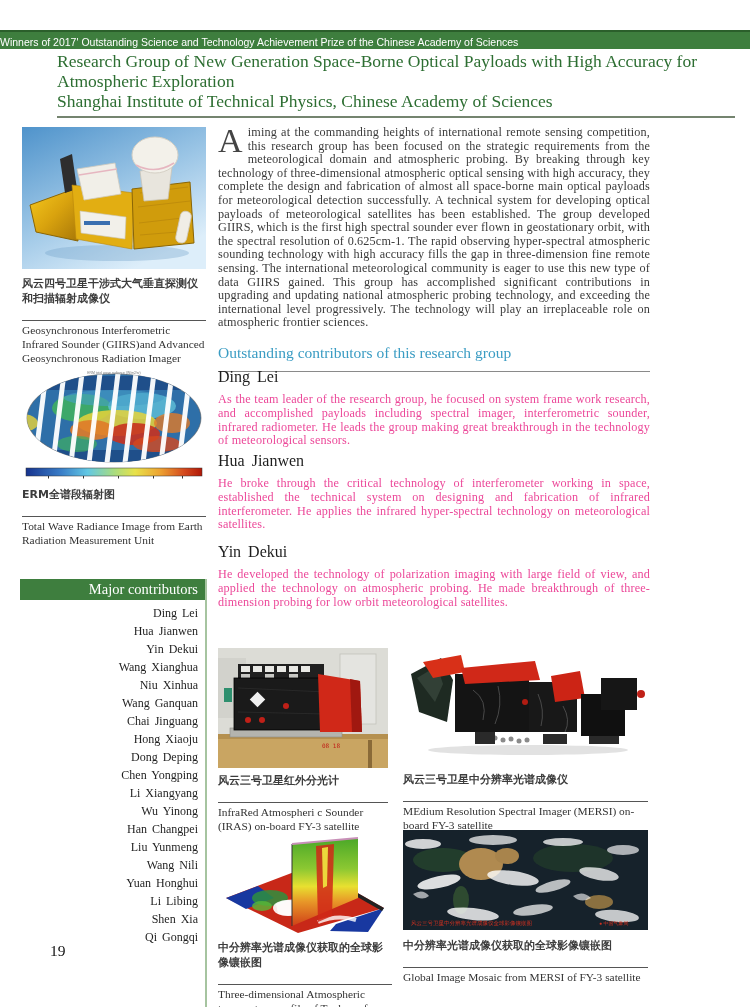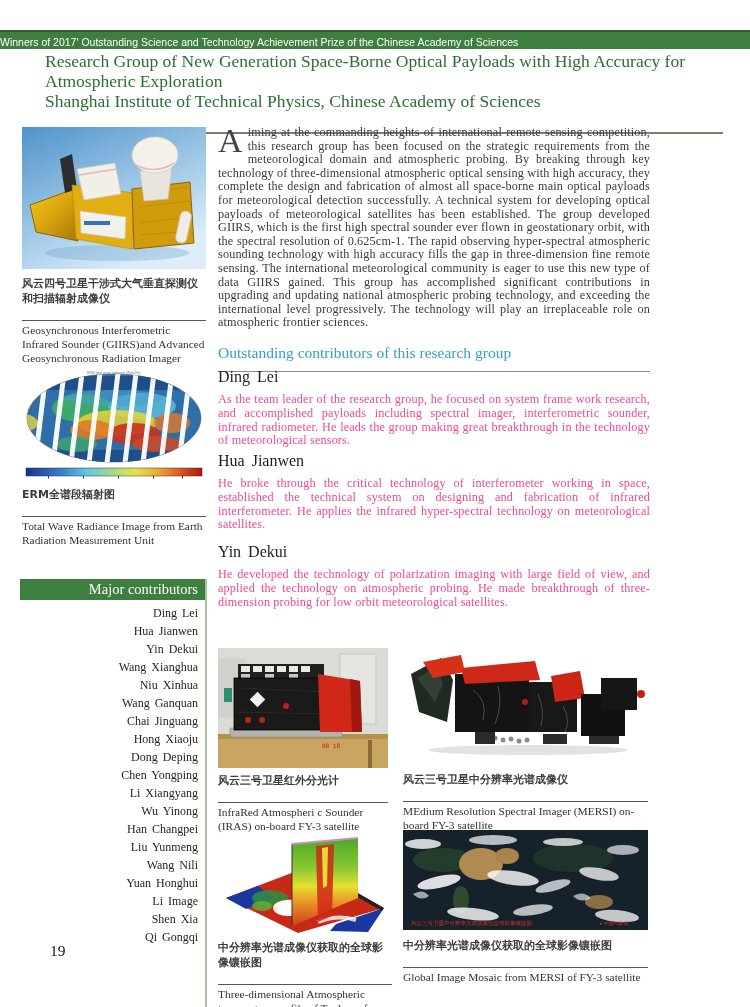--- a/index.html
+++ b/index.html
@@ -3,22 +3,22 @@
 <meta charset="utf-8">
 <style>
   html,body{margin:0;padding:0;background:#fff;}
   .page{position:relative;width:750px;height:1007px;background:#ffffff;overflow:hidden;
         font-family:"Liberation Serif",serif;color:#333;}
   
   .banner{position:absolute;left:0;top:24px;width:750px;height:17px;background:#3e7e3e;
           border-top:2px solid #2b5f2b;text-align:left;margin-top:6px;}
   .banner span{color:#fff;font-family:"Liberation Sans",sans-serif;font-size:10.5px;line-height:17px;}
   
-  .title-block{position:absolute;left:45px;top:52px;width:678px;border-bottom:2px solid #74846f;
-               padding-bottom:20px;color:#2d6e32;}
+  .title-block{position:absolute;left:57px;top:52px;width:678px;border-bottom:2px solid #74846f;
+               padding-bottom:4px;color:#2d6e32;}
   .title-main{width:660px;font-size:17.5px;line-height:19.5px;}
   .title-sub{font-size:17.5px;line-height:19.5px;margin-top:1px;}
   
   .intro{position:absolute;left:218px;top:126px;width:432px;font-size:12.2px;line-height:13.6px;
          text-align:justify;color:#3a3a3a;letter-spacing:0.15px;}
   .dropcap{float:left;font-size:34px;line-height:27px;padding:1px 5px 0 0;color:#444;}
   
   .sec-head{position:absolute;left:218px;top:344px;width:432px;color:#3a9cc3;font-size:15.5px;
             border-bottom:1.5px solid #8a8a8a;padding-bottom:9px;}
   
@@ -197,21 +197,21 @@
       <div class="name-item">Chai Jinguang</div>
       <div class="name-item">Hong Xiaoju</div>
       <div class="name-item">Dong Deping</div>
       <div class="name-item">Chen Yongping</div>
       <div class="name-item">Li Xiangyang</div>
       <div class="name-item">Wu Yinong</div>
       <div class="name-item">Han Changpei</div>
       <div class="name-item">Liu Yunmeng</div>
       <div class="name-item">Wang Nili</div>
       <div class="name-item">Yuan Honghui</div>
-      <div class="name-item">Li Image</div>
+      <div class="name-item">Li Libing</div>
       <div class="name-item">Shen Xia</div>
       <div class="name-item">Qi Gongqi</div>
     </div>
   <div class="vline"></div>
   <div class="pagenum">19</div>
 
   <figure class="fig-iras">
     <svg viewBox="0 0 170 120" preserveAspectRatio="none">
       <rect x="0" y="0" width="170" height="120" fill="#dcdcd6"></rect>
       <rect x="122" y="6" width="36" height="70" fill="#e4e4e0" stroke="#c2c2bc" stroke-width="0.8"></rect>

